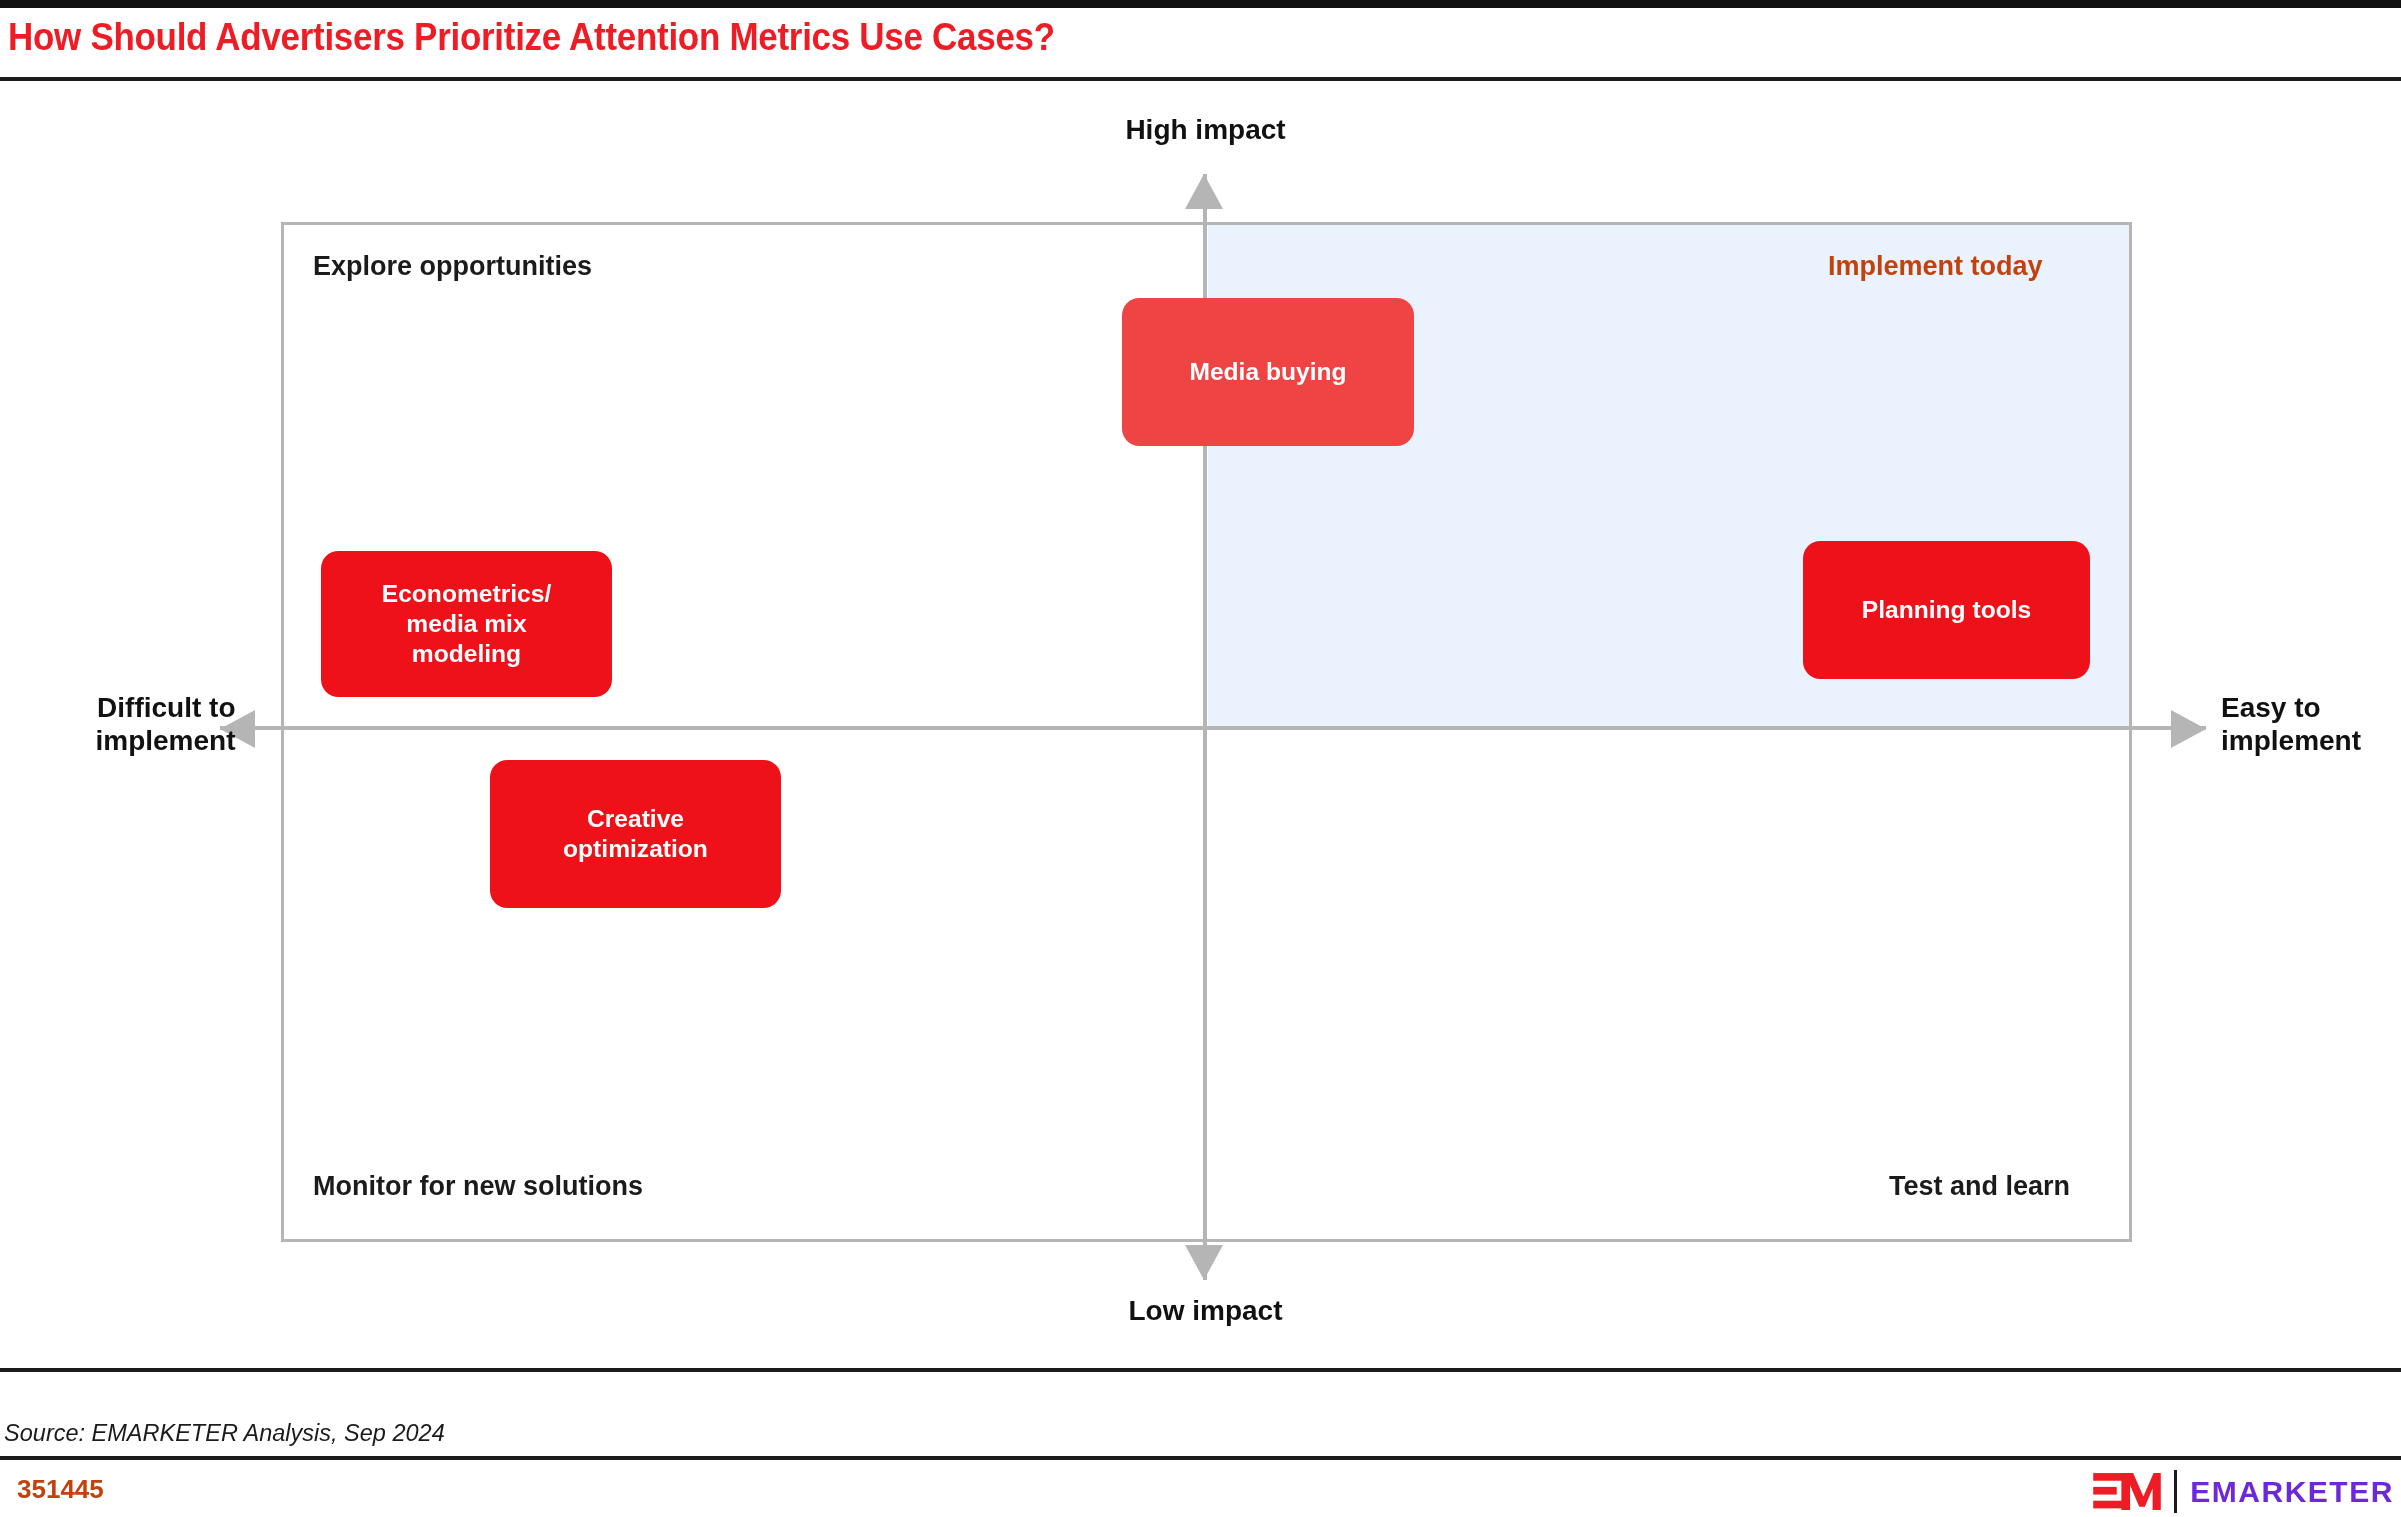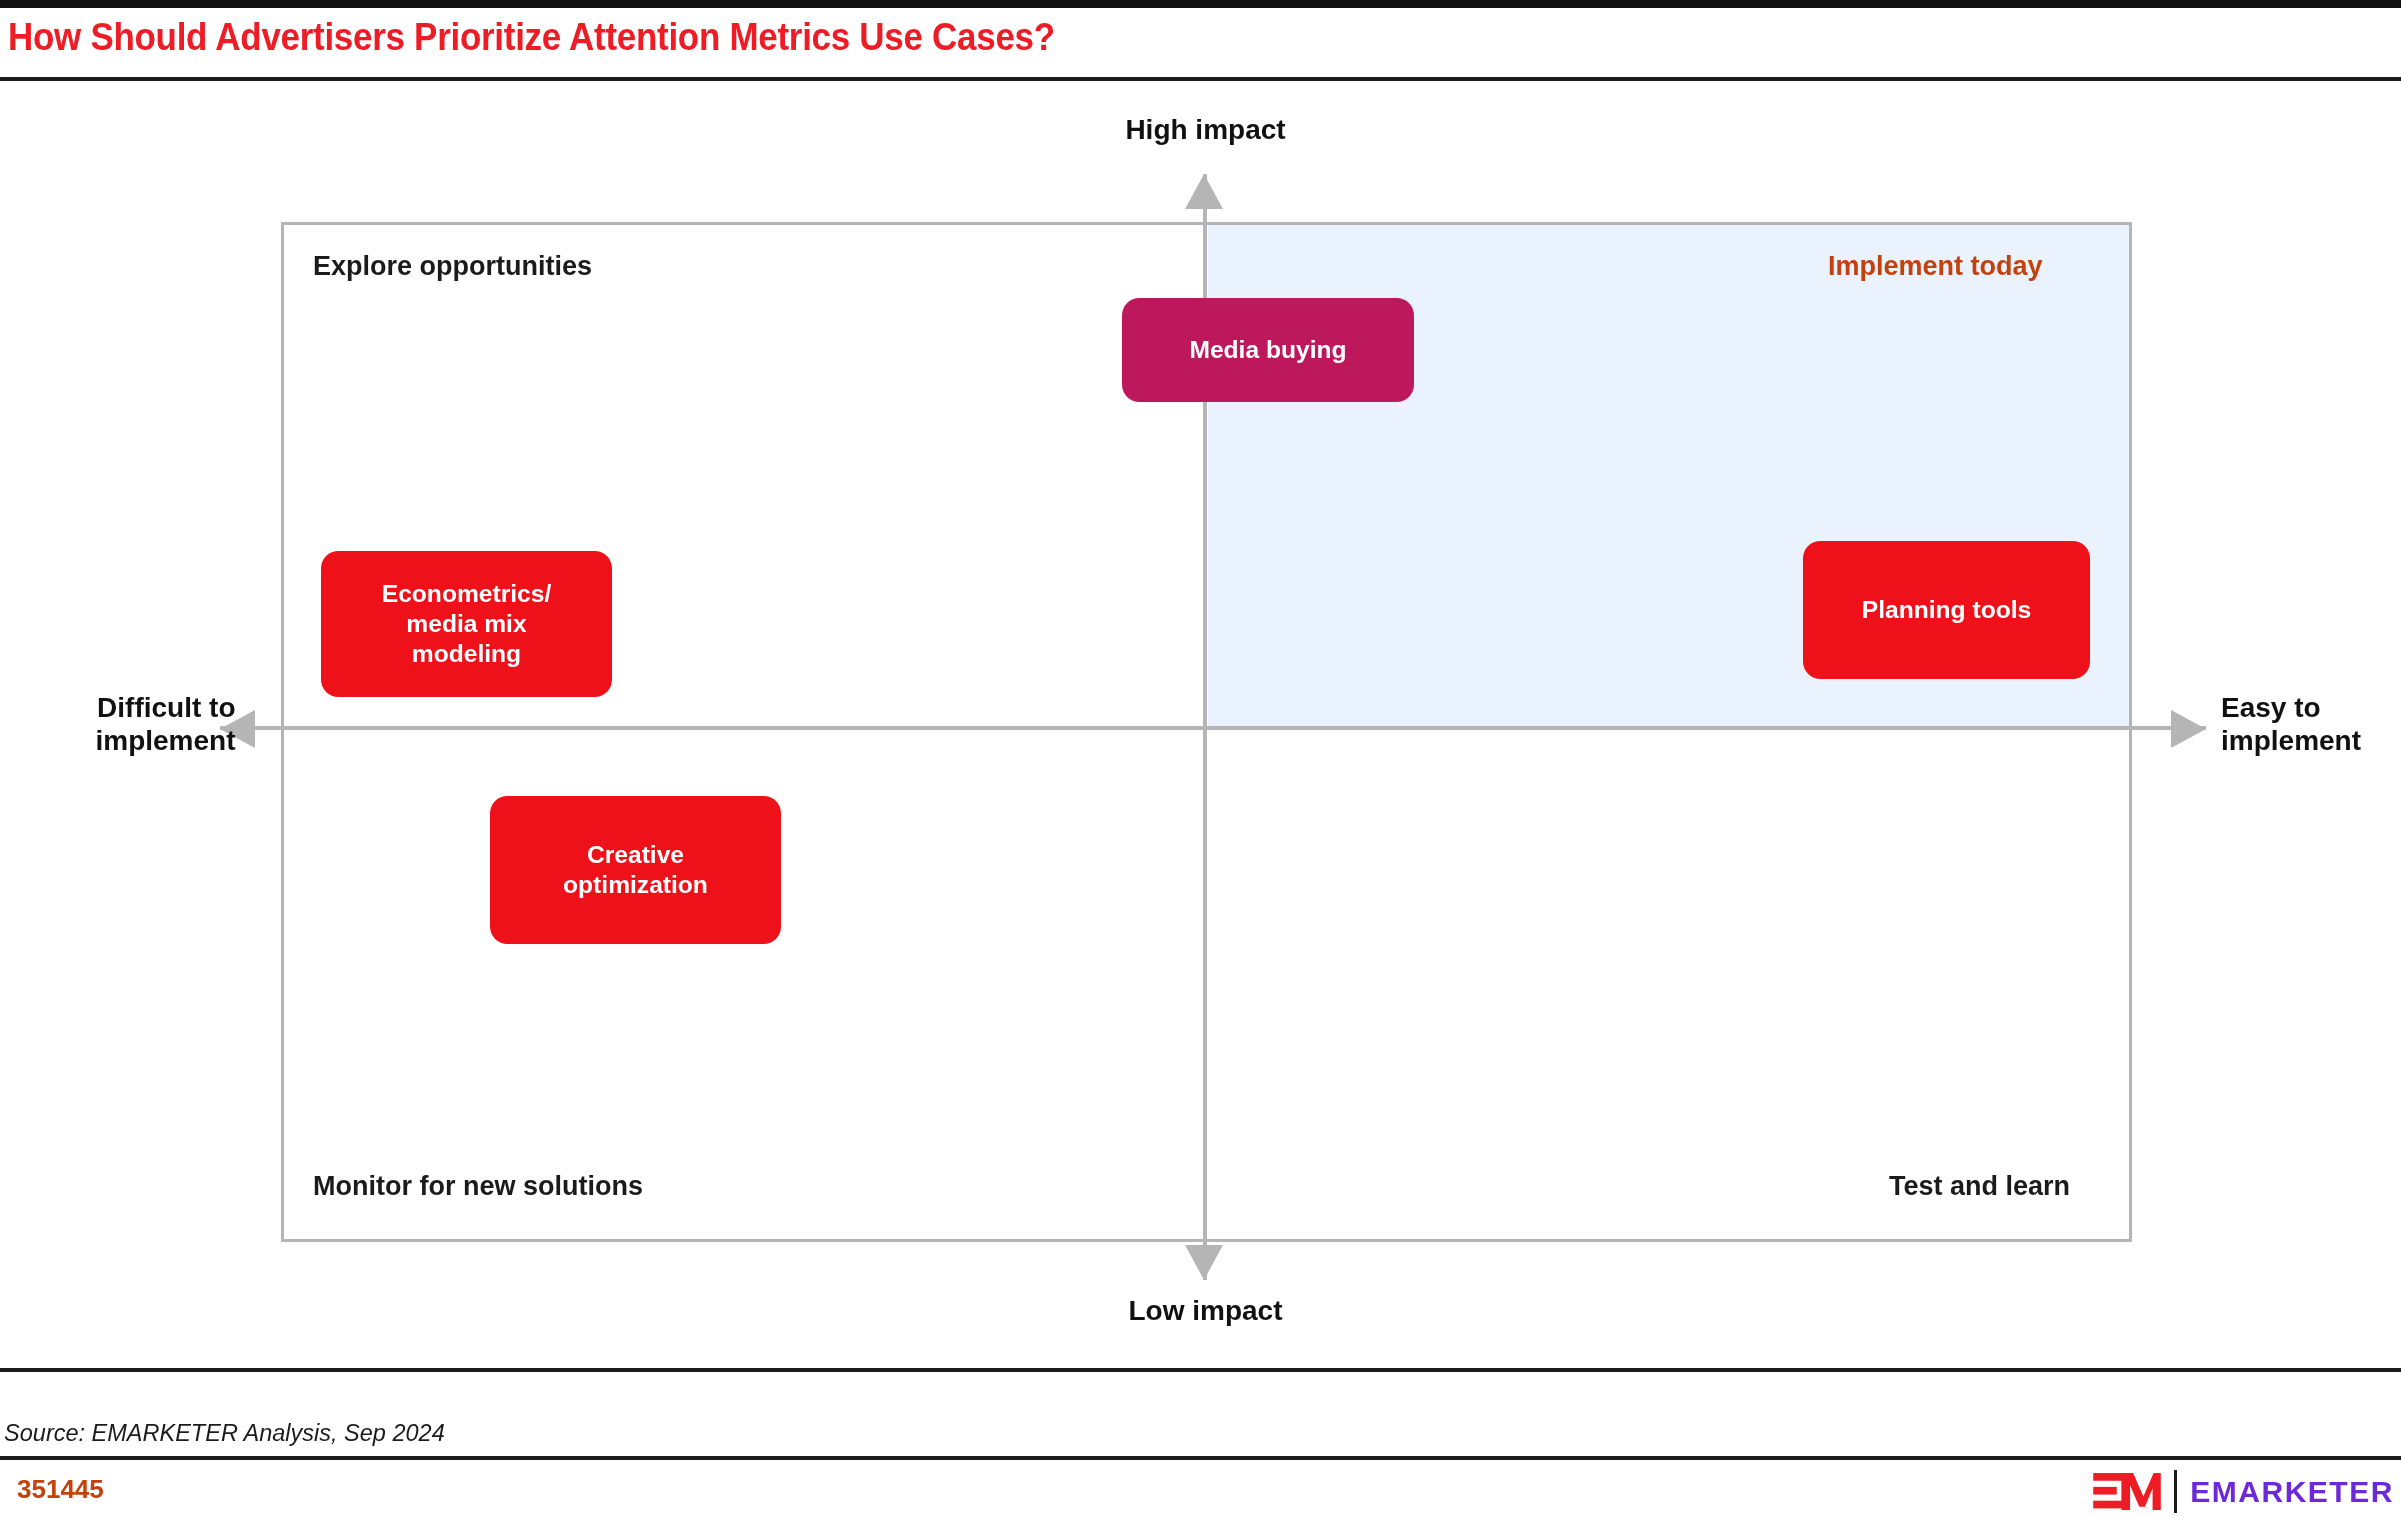--- a/index.html
+++ b/index.html
@@ -167,29 +167,29 @@
   <div class="axis-label lbl-diff">Difficult to
 implement</div>
   <div class="axis-label lbl-easy">Easy to
 implement</div>
 
   <div class="quad-cap cap-tl">Explore opportunities</div>
   <div class="quad-cap cap-tr accent" id="cap-tr" style="color: #c2410c;">Implement today</div>
   <div class="quad-cap cap-bl">Monitor for new solutions</div>
   <div class="quad-cap cap-br">Test and learn</div>
 
-  <div class="usecase" style="left: 1122px; top: 298px; width: 292px; height: 104px; background: #be185d;">Media buying</div>
+  <div class="usecase" style="left: 1122px; top: 298px; width: 292px; height: 148px; background: #ef4444;">Media buying</div>
 
   <div class="usecase" style="left: 1803px; top: 541px; width: 287px; height: 138px; background: rgb(238, 17, 25);">Planning tools</div>
 
   <div class="usecase" style="left: 321px; top: 551px; width: 291px; height: 146px; background: rgb(238, 17, 25);">Econometrics/
 media mix
 modeling</div>
 
-  <div class="usecase" style="left: 490px; top: 760px; width: 291px; height: 148px; background: rgb(238, 17, 25); margin-top: 36px;">Creative
+  <div class="usecase" style="left: 490px; top: 760px; width: 291px; height: 148px; background: rgb(238, 17, 25);">Creative
 optimization</div>
 
 
   <div class="foot-rule"></div>
   <div class="source">Source: EMARKETER Analysis, Sep 2024</div>
   <div class="foot-rule2"></div>
   <div class="chart-id">351445</div>
 
   <div class="logo-wrap">
     <svg class="logo-mark" viewBox="0 0 132 84">

